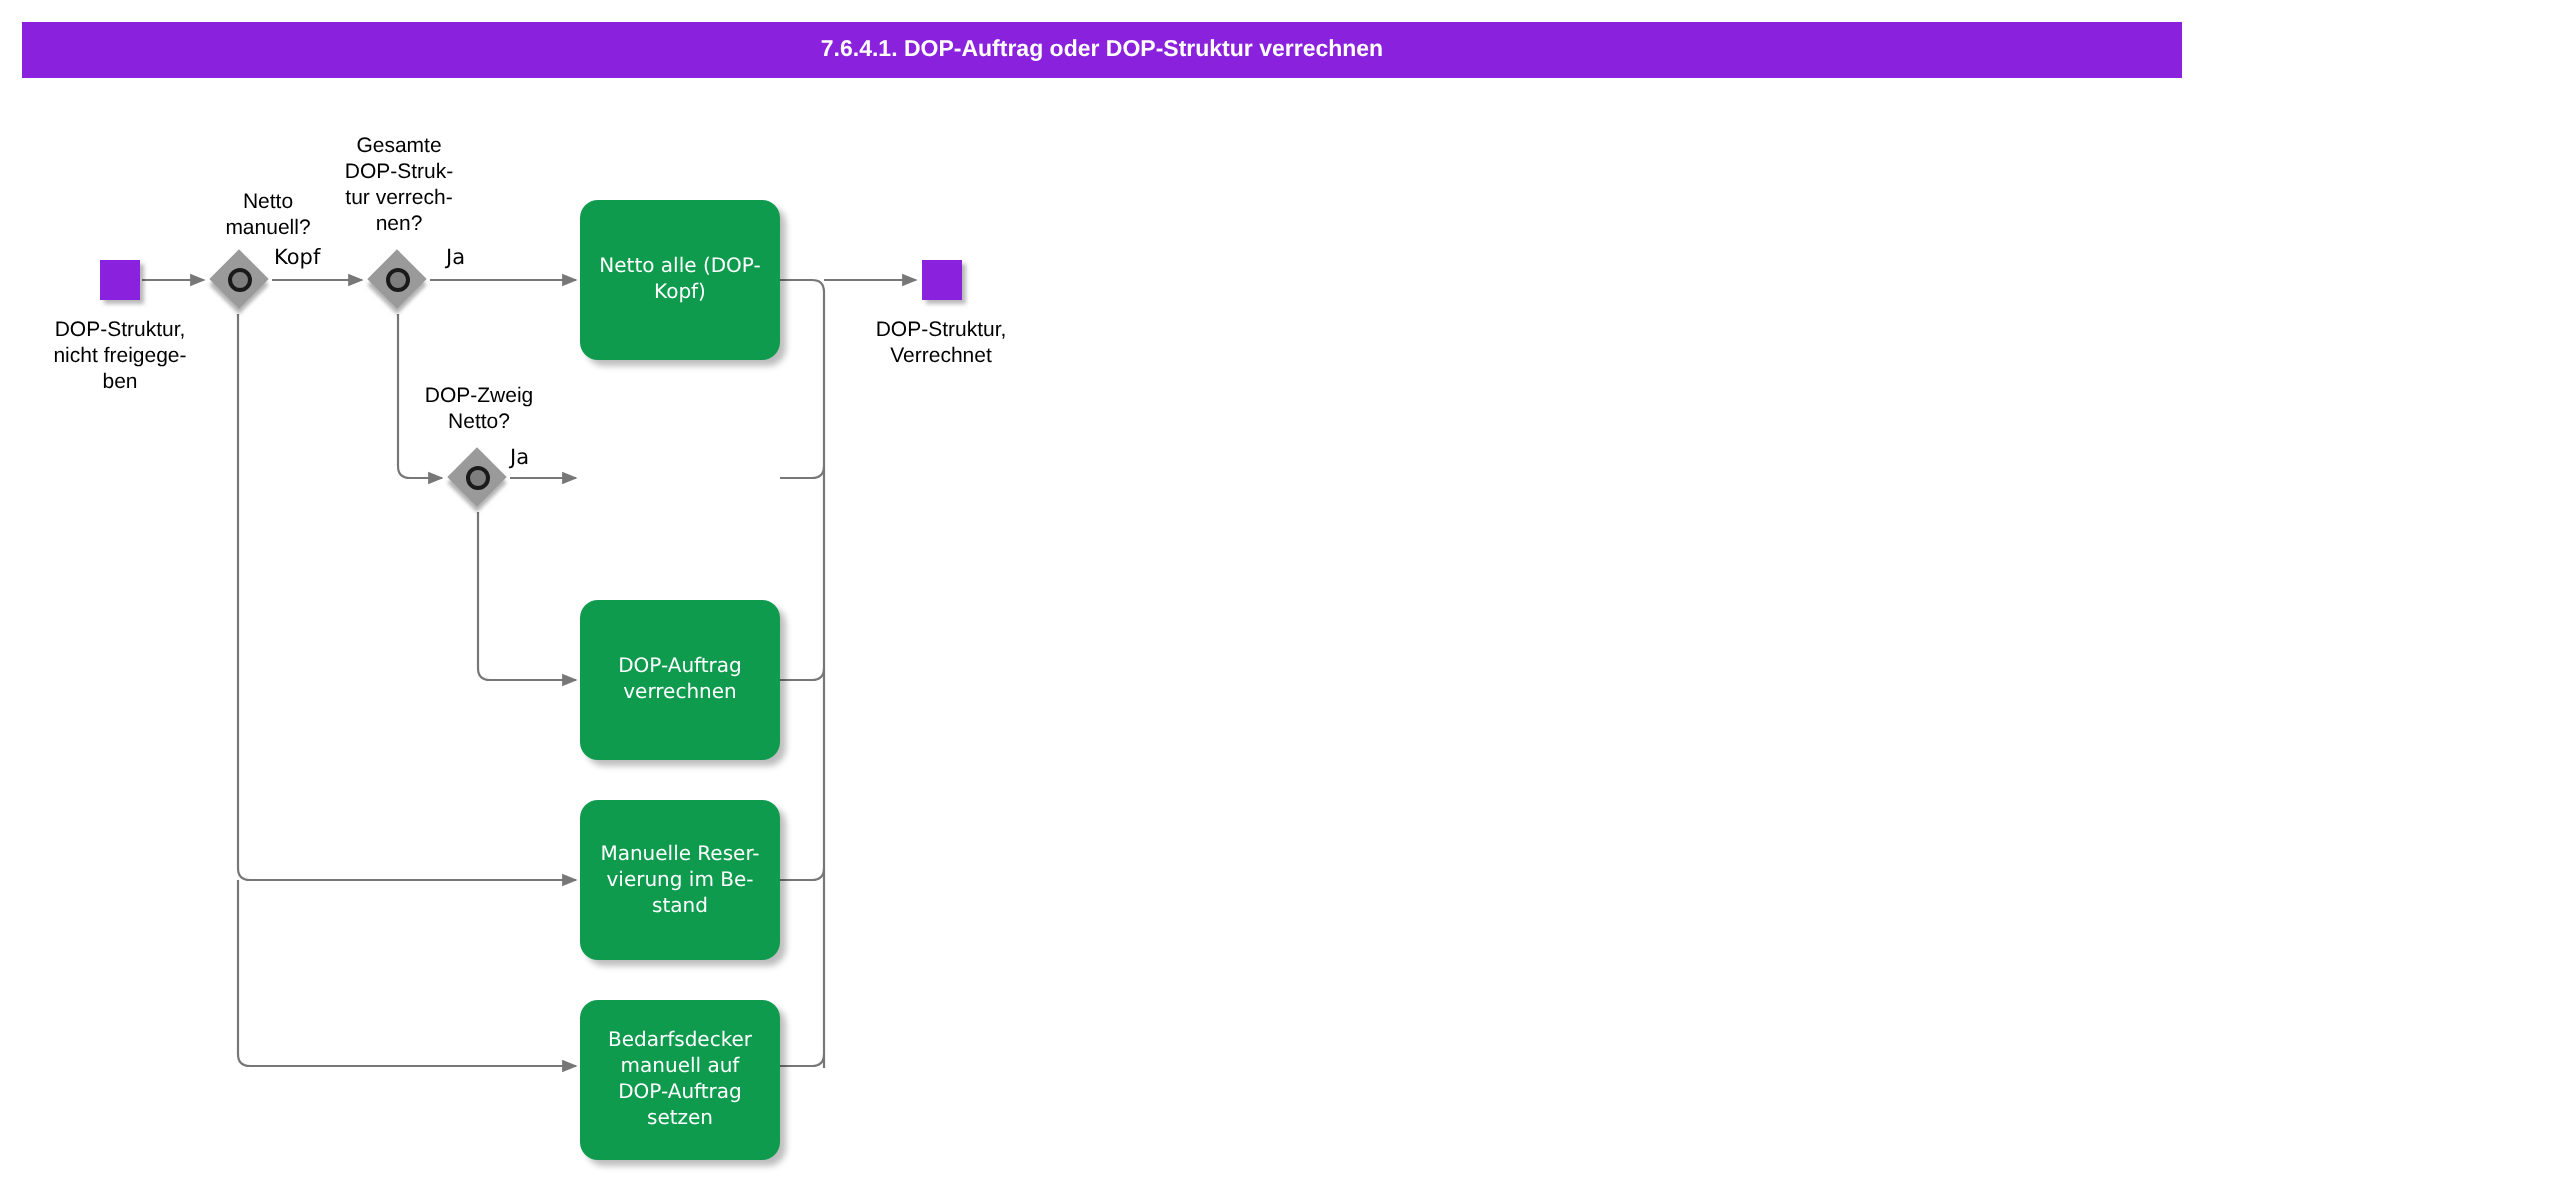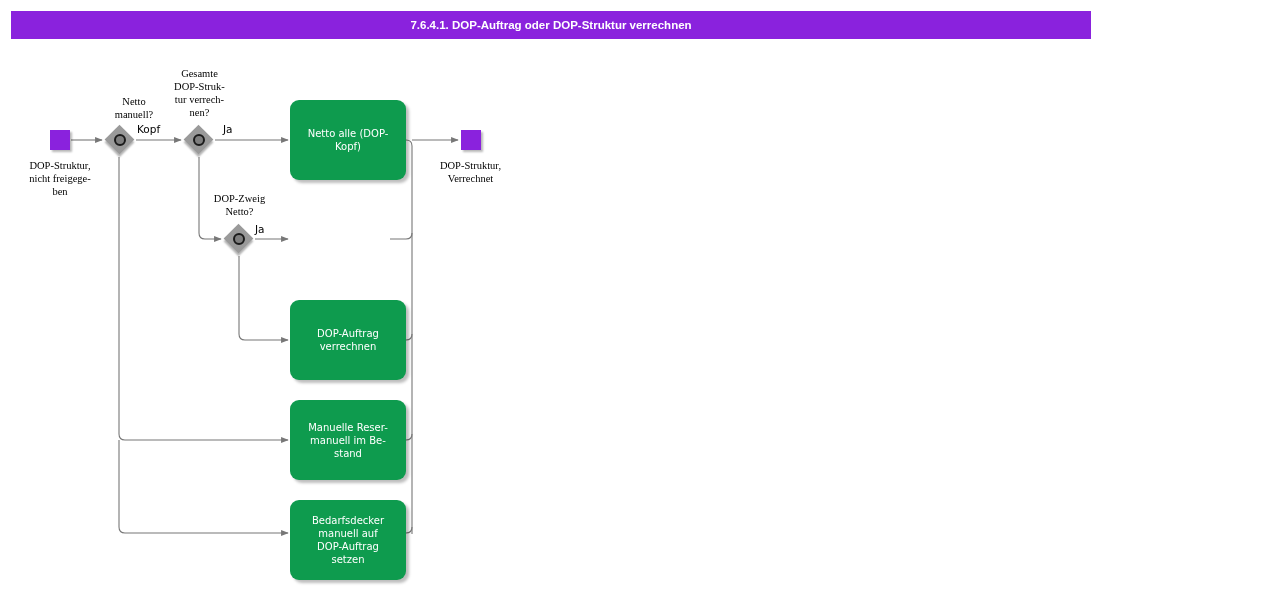--- a/index.html
+++ b/index.html
@@ -87,21 +87,21 @@
     height: 12px;
     border-radius: 50%;
     background: #7E7E7E;
     border: 2px solid #1A1A1A;
     box-sizing: border-box;
   }
 
   
   .activity-node {
     position: absolute;
-    width: 116px;
+    width: 100px;
     height: 80px;
     background: #0E9B4E;
     border-radius: 9px;
     box-shadow: 3px 3px 3px rgba(0,0,0,0.26);
     display: flex;
     align-items: center;
     justify-content: center;
     box-sizing: border-box;
     padding: 2px 3px;
   }
@@ -114,21 +114,21 @@
     white-space: pre-line;
   }
 
   
   .node-caption {
     position: absolute;
     color: #000000;
     font-size: 10.5px;
     line-height: 13px;
     text-align: center;
-    font-family: Liberation Serif, serif;
+    font-family: Liberation Sans, sans-serif;
     white-space: pre-line;
   }
   .edge-label {
     position: absolute;
     color: #000000;
     font-size: 10.5px;
     line-height: 13px;
     font-family: "DejaVu Sans", sans-serif;
     white-space: nowrap;
   }
@@ -214,21 +214,21 @@
   </div>
 
 
   <div class="activity-node" style="left:290px; top:300px;">
     <span class="activity-label">DOP-Auftrag
 verrechnen</span>
   </div>
 
   <div class="activity-node" style="left:290px; top:400px;">
     <span class="activity-label">Manuelle Reser-
-manuell im Be-
+vierung im Be-
 stand</span>
   </div>
 
   <div class="activity-node" style="left:290px; top:500px;">
     <span class="activity-label">Bedarfsdecker
 manuell auf
 DOP-Auftrag
 setzen</span>
   </div>
 

